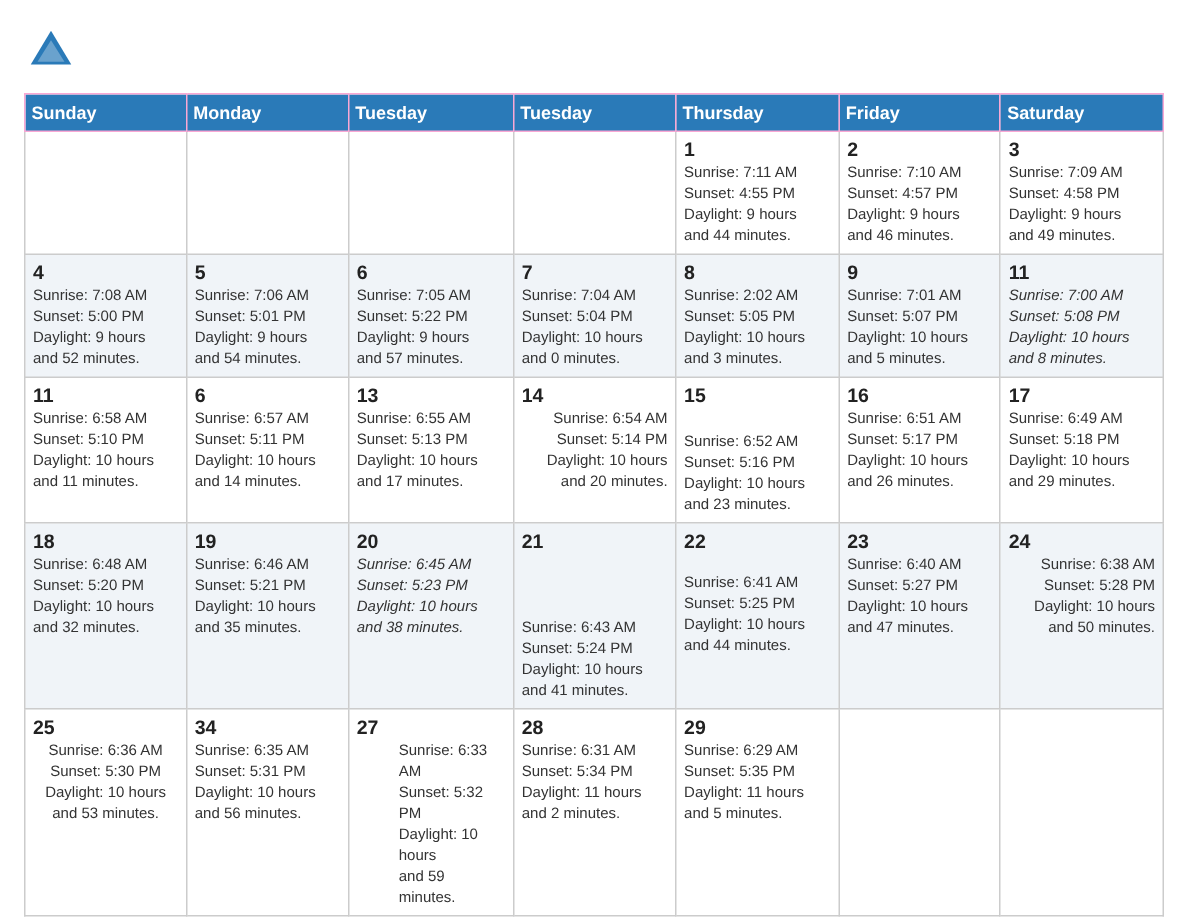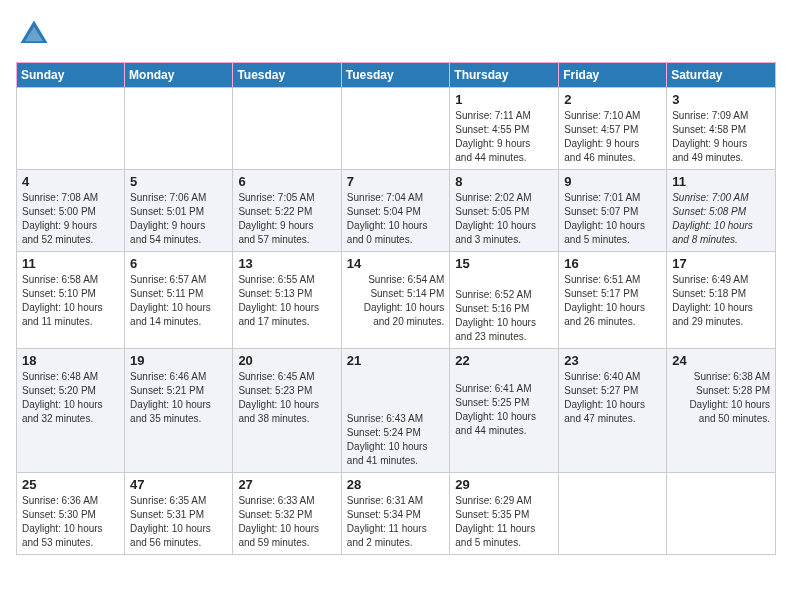--- a/index.html
+++ b/index.html
@@ -261,21 +261,21 @@
         </td>
         <td>
           <span class="day-number">19</span>
           <div class="day-detail" style="white-space: pre-line;">Sunrise: 6:46 AM
 Sunset: 5:21 PM
 Daylight: 10 hours
 and 35 minutes.</div>
         </td>
         <td>
           <span class="day-number">20</span>
-          <div class="day-detail" style="white-space: pre-line;">Sunrise: 6:45 AM
+          <div class="day-detail" style="white-space: pre-line; font-style: italic;">Sunrise: 6:45 AM
 Sunset: 5:23 PM
 Daylight: 10 hours
 and 38 minutes.</div>
         </td>
         <td>
           <span class="day-number">21</span>
           <div class="day-detail" style="white-space: pre-line; margin-top: 44px;">Sunrise: 6:43 AM
 Sunset: 5:24 PM
 Daylight: 10 hours
 and 41 minutes.</div>
@@ -298,35 +298,35 @@
           <span class="day-number">24</span>
           <div class="day-detail" style="white-space: pre-line; text-align: right;">Sunrise: 6:38 AM
 Sunset: 5:28 PM
 Daylight: 10 hours
 and 50 minutes.</div>
         </td>
       </tr>
       <tr>
         <td>
           <span class="day-number">25</span>
-          <div class="day-detail" style="white-space: pre-line;">Sunrise: 6:36 AM
+          <div class="day-detail" style="white-space: pre-line; text-align: center;">Sunrise: 6:36 AM
 Sunset: 5:30 PM
 Daylight: 10 hours
 and 53 minutes.</div>
         </td>
         <td>
-          <span class="day-number">47</span>
+          <span class="day-number">34</span>
           <div class="day-detail" style="white-space: pre-line;">Sunrise: 6:35 AM
 Sunset: 5:31 PM
 Daylight: 10 hours
 and 56 minutes.</div>
         </td>
         <td>
           <span class="day-number">27</span>
-          <div class="day-detail" style="white-space: pre-line;">Sunrise: 6:33 AM
+          <div class="day-detail" style="white-space: pre-line; margin-left: 28px;">Sunrise: 6:33 AM
 Sunset: 5:32 PM
 Daylight: 10 hours
 and 59 minutes.</div>
         </td>
         <td>
           <span class="day-number">28</span>
           <div class="day-detail" style="white-space: pre-line;">Sunrise: 6:31 AM
 Sunset: 5:34 PM
 Daylight: 11 hours
 and 2 minutes.</div>

